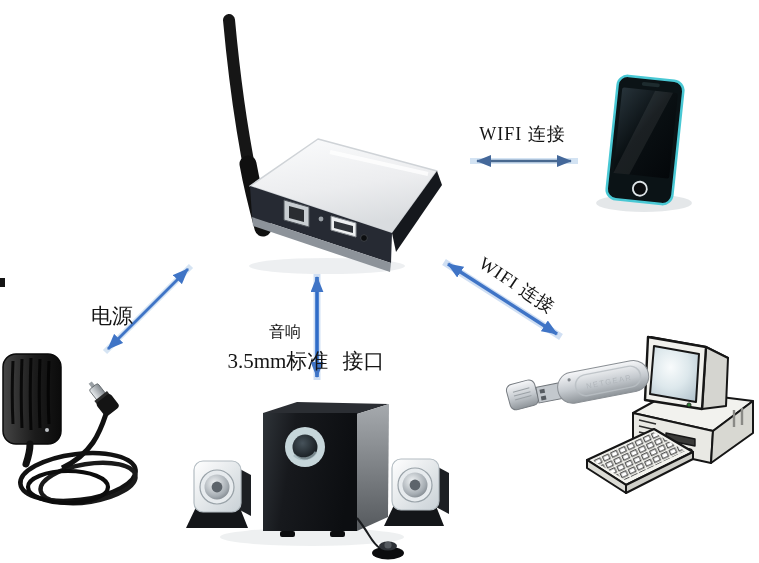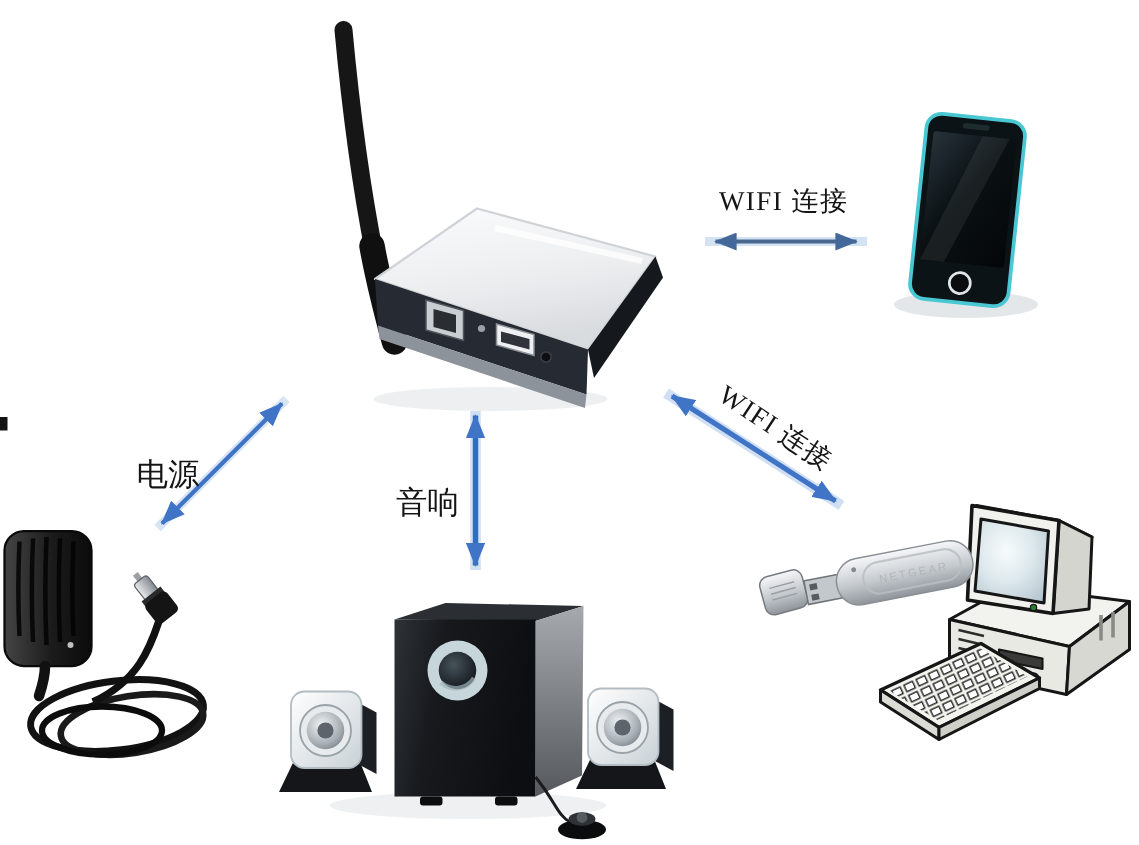--- a/index.html
+++ b/index.html
@@ -11,21 +11,21 @@
   .lbl{
     position:absolute;color:#151515;text-align:center;line-height:1.15;
     white-space:nowrap;user-select:none;
   }
   .lbl-wifi-top{left:460px;top:124px;width:125px;font-size:18px;letter-spacing:1px;}
   .lbl-wifi-diag{
     left:452px;top:275px;width:130px;font-size:18px;letter-spacing:1px;
     transform:rotate(33.5deg);transform-origin:center;
   }
   .lbl-power{left:82px;top:304px;width:60px;font-size:21px;}
-  .lbl-audio1{left:245px;top:323px;width:80px;font-size:21px;}
+  .lbl-audio1{left:245px;top:323px;width:80px;font-size:16px;}
   .lbl-audio2{left:213px;top:349px;width:186px;font-size:21px;word-spacing:9px;}
   .edge-artifact{position:absolute;left:0;top:278px;width:5px;height:9px;background:#141414;}
 </style>
 </head>
 <body>
 
 <div class="stage">
 
 <svg width="759" height="563" viewBox="0 0 759 563">
   <defs>
@@ -239,15 +239,16 @@
   <g>
     <line x1="317" y1="274" x2="317" y2="380" stroke="#c8daf2" stroke-width="7" opacity="0.85"></line>
     <line x1="317" y1="277" x2="317" y2="377" stroke="#2f6cc8" stroke-width="3.6" marker-start="url(#ahb)" marker-end="url(#ahb)"></line>
   </g>
 </svg>
 
   <div class="lbl lbl-wifi-top">WIFI 连接</div>
   <div class="lbl lbl-wifi-diag">WIFI 连接</div>
   <div class="lbl lbl-power">电源</div>
   <div class="lbl lbl-audio1">音响</div>
+  <div class="lbl lbl-audio2">3.5mm标准 接口</div>
 
   <div class="edge-artifact"></div>
 </div>
 
 </body></html>

